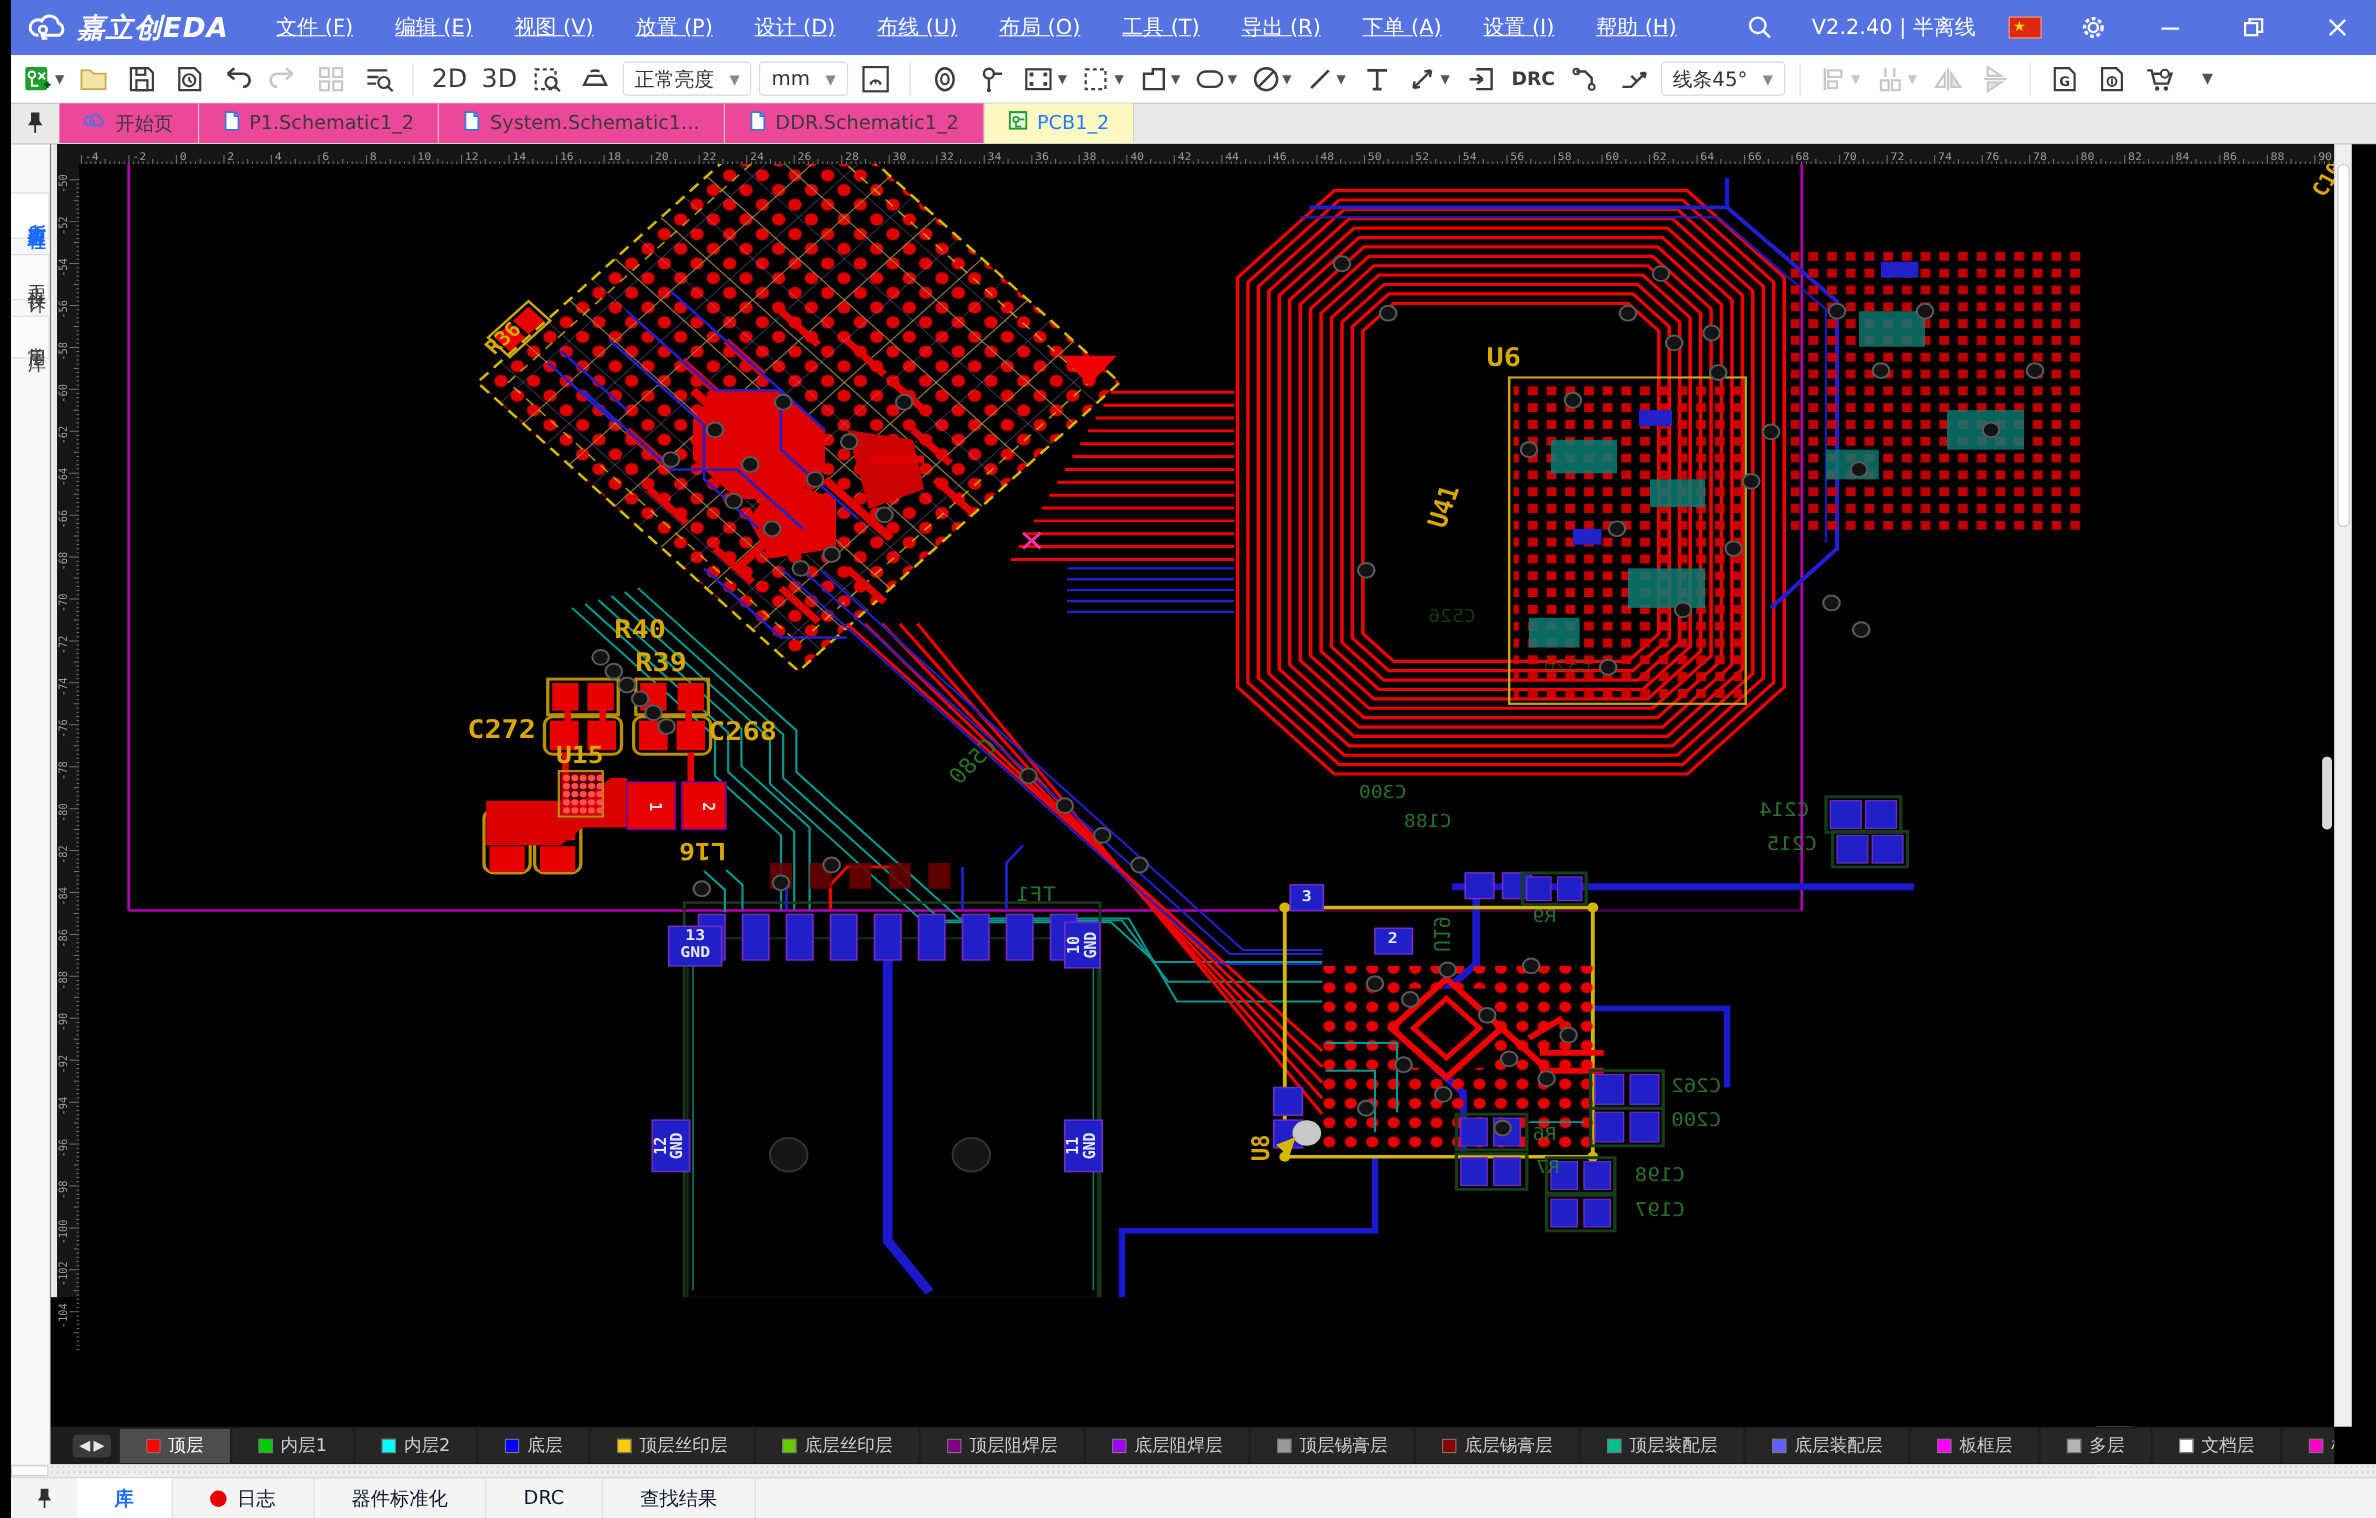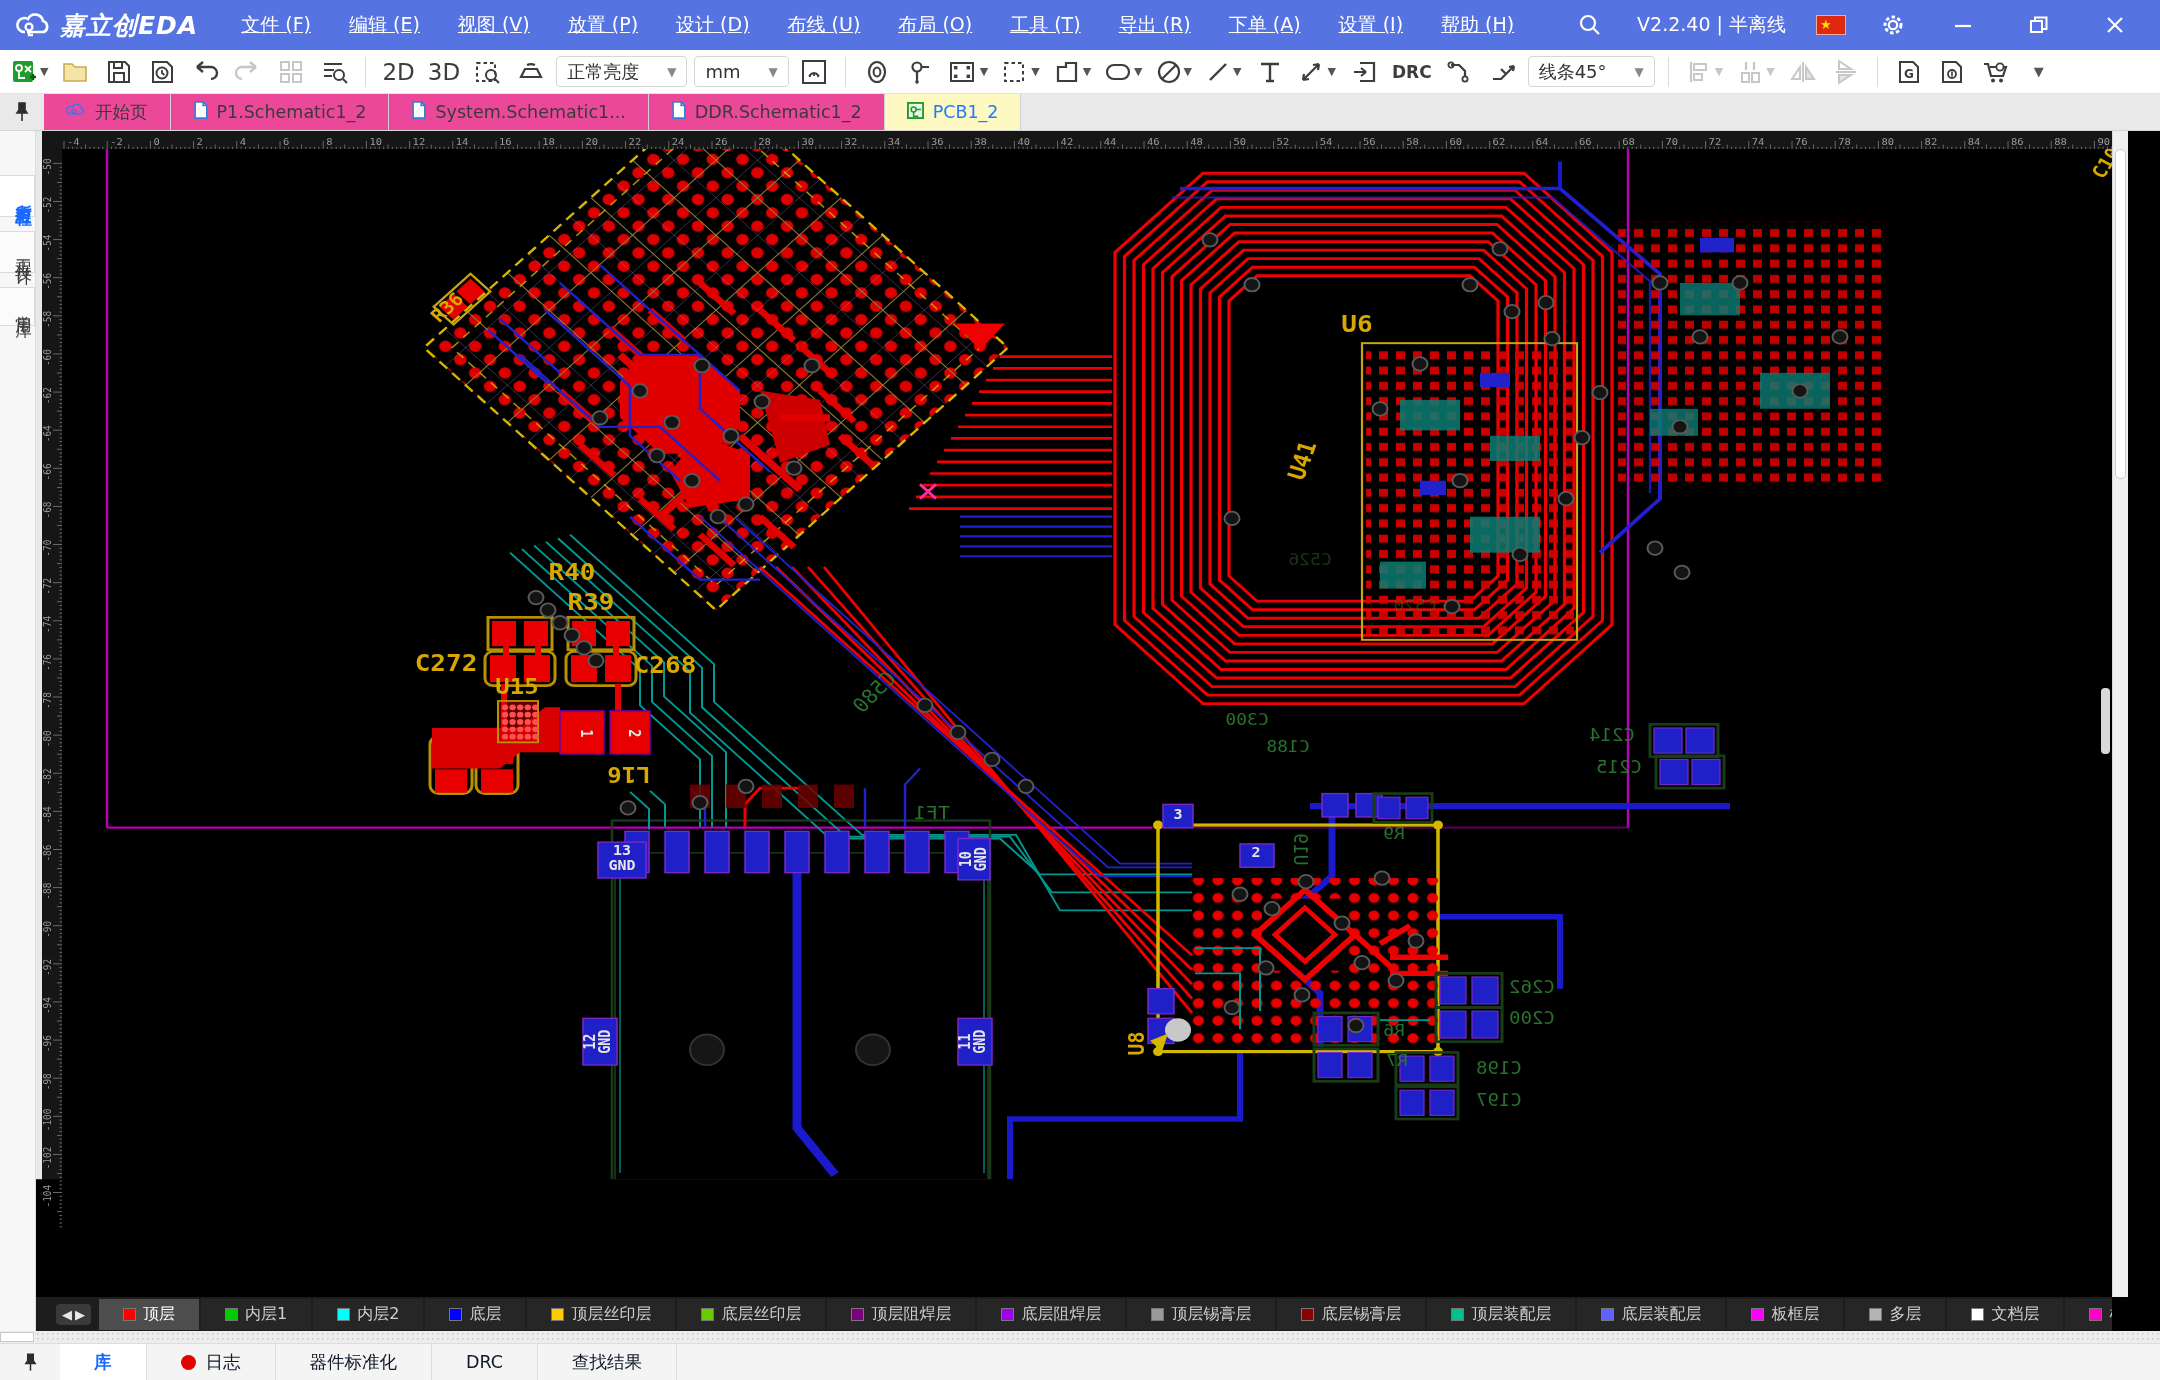--- a/index.html
+++ b/index.html
@@ -1,18 +1,18 @@
 <!DOCTYPE html>
 <html><head>
 <meta charset="utf-8">
 <style>
   * { margin:0; padding:0; box-sizing:border-box; }
   html,body { width:2160px; height:1380px; overflow:hidden; background:#000;
     font-family:"DejaVu Sans","Liberation Sans",sans-serif; }
-  #app { position:absolute; inset:0; width:1928px; height:1380px; }
+  #app { position:absolute; inset:0; width:1928px; height:1380px;margin-left:10px; }
 
   
   #titlebar { position:absolute; left:0; top:0; width:2160px; height:50px;
     background:#5673e2; display:flex; align-items:center; color:#fff; }
   #logo { display:flex; align-items:center; gap:8px; padding:0 26px 0 16px; }
   #logo .brand { font-size:25px; font-weight:bold; font-style:italic; letter-spacing:1px; }
   #menus { display:flex; align-items:center; gap:4px;text-decoration:underline; }
   .menu-item { font-size:19px; padding:8px 17px; border-radius:4px; cursor:default; white-space:nowrap; }
   #titlebar-right { margin-left:auto; display:flex; align-items:center; gap:30px; padding-right:22px; }
   #version { font-size:19px; }
@@ -24,21 +24,21 @@
   
   #toolbar { position:absolute; left:0; top:50px; width:2160px; height:44px; background:#fff;
     border-bottom:1px solid #e3e3e3; display:flex; align-items:center; padding:0 8px; gap:7px; }
   .ti { height:34px; min-width:36px; padding:0 3px; display:flex; align-items:center; justify-content:center;
     border-radius:4px; color:#3d3d3d; }
   .ti.disabled { color:#c7c7c7; }
   .ti .lbl { font-size:23px; font-weight:500; font-family:"DejaVu Sans",sans-serif; }
   .caret { font-size:11px; color:#555; margin-left:2px; }
   .tsep { width:1px; height:30px; background:#dcdcdc; margin:0 6px; }
   .tselect { height:31px; border:1px solid #d6d6d6; border-radius:4px; background:#fff;
-    display:flex; align-items:center; gap:28px; padding:0 10px; font-size:18px; color:#333; }
+    display:flex; align-items:center; gap:14px; padding:0 10px; font-size:18px; color:#333; }
   .tselect .sel-caret { color:#888; font-size:12px; }
 
   
   #doctabs { position:absolute; left:0; top:94px; width:2160px; height:37px; background:#e9e9e9;
     border-bottom:1px solid #d6d6d6; display:flex; align-items:stretch; }
   #tab-pin { width:44px; display:flex; align-items:center; justify-content:center; }
   .doctab { display:flex; align-items:center; gap:9px; padding:0 22px; font-size:17.5px; color:#3a3a3a;
     border-right:1px solid #d2d2d2; background:#ec4899; white-space:nowrap; }
   .doctab.active { background:#fef9c3; color:#1f7bff; }
 

